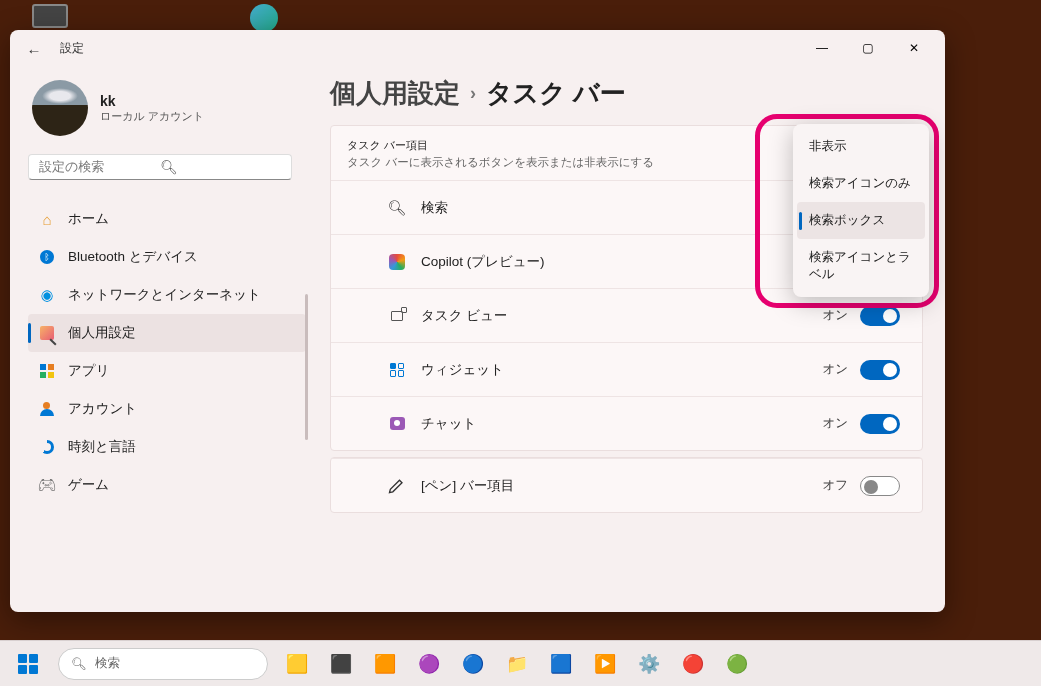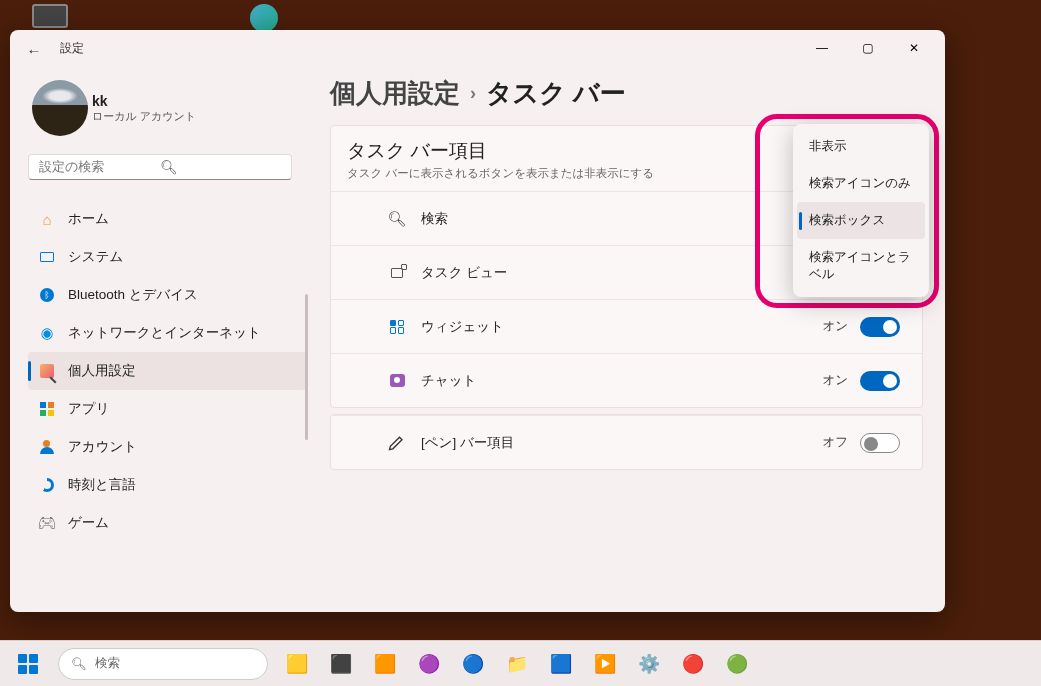--- a/index.html
+++ b/index.html
@@ -13,21 +13,21 @@
 .titlebar {
   height: 36px; display: flex; align-items: center; padding: 0 8px; gap: 10px;
 }
 .back-btn { width:32px; height:32px; display:flex; align-items:center; justify-content:center; font-size:15px; color:#333; border-radius:4px; }
 .title-txt { font-size: 12px; color:#333; }
 .winctrls { margin-left:auto; display:flex; }
 .winctrl { width:46px; height:32px; display:flex; align-items:center; justify-content:center; font-size:12px; color:#000; }
 
 .body { flex:1; display:flex; overflow:hidden; }
 .sidebar { width:300px; padding: 8px 0 0 18px; display:flex; flex-direction:column; overflow:hidden;}
-.user-row { display:flex; align-items:center; gap:4px; padding:6px 0 14px 4px; }
+.user-row { display:flex; align-items:center; gap:12px; padding:6px 0 14px 4px; }
 .avatar { width:56px; height:56px; border-radius:50%; background: linear-gradient(#8b9aa5 0 45%, #2d2416 45% 100%); position:relative; }
 .avatar::before{content:"";position:absolute;top:8px;left:10px;width:36px;height:16px;background:radial-gradient(ellipse at center,#e8e8ed 40%,transparent 70%);border-radius:50%/40%;}
 .user-name { font-size:14px; font-weight:600; color:#222;}
 .user-sub { font-size:11px; color:#555;}
 
 .searchbox { margin:4px 18px 10px 0; height:26px; background:#fff; border:1px solid #ddd; border-bottom:1.5px solid #888; border-radius:4px; display:flex; align-items:center; padding:0 10px; font-size:13px; color:#777;}
 .searchbox span{flex:1;}
 .searchglass{font-size:14px;color:#555;}
 
 .navlist { flex:1; overflow-y:auto; padding-right:4px; padding-top:10px;}
@@ -38,21 +38,21 @@
 .sidescroll { width:3px; background:#c9bcbc; position:absolute; right:2px; top:228px; height:146px; border-radius:2px;}
 
 .main { flex:1; padding:10px 22px 0 20px; overflow-y:auto; position:relative;}
 .crumbs { font-size:26px; font-weight:600; color:#222; display:flex; align-items:center; gap:10px; margin-bottom:14px;}
 .crumb-link{color:#444;}
 .chev{color:#777;font-size:18px;}
 
 .card { background:#fcf7f7; border:1px solid #eadede; border-radius:4px; margin-bottom:6px;}
 .card-hd { padding:12px 16px 10px; display:flex; align-items:flex-start;}
 .card-hd-txt{flex:1;}
-.card-title { font-size:19px; color:#222;}
+.card-title { font-size:11px; color:#222;}
 .card-sub { font-size:11.5px; color:#666; margin-top:2px;}
 .expchev{color:#666;font-size:12px;padding:8px;}
 
 .row { display:flex; align-items:center; padding:12px 22px 12px 56px; border-top:1px solid #eee4e4; min-height:54px;}
 .row:first-of-type{border-top:1px solid #eee4e4;}
 .rowicon{width:20px;height:20px;margin-right:14px;display:flex;align-items:center;justify-content:center;font-size:15px;color:#333;}
 .rowlabel{flex:1;font-size:13.5px;color:#222;}
 .rowstate{font-size:12.5px;color:#444;margin-right:12px;}
 .toggle{width:40px;height:20px;border-radius:10px;position:relative;}
 .toggle.on{background:#0067c0;}
@@ -133,26 +133,20 @@
         <span>設定の検索</span>
         <span class="searchglass">🔍︎</span>
       </div>
       <div class="navlist">
         <div class="navitem">
             <span class="navicon ic-home">⌂</span>
             <span>ホーム</span>
           </div>
         <div class="navitem">
             <span class="navicon">
-              <span class="ic-sys"></span>
-            </span>
-            <span>システム</span>
-          </div>
-        <div class="navitem">
-            <span class="navicon">
               <span class="ic-bt">ᛒ</span>
             </span>
             <span>Bluetooth とデバイス</span>
           </div>
         <div class="navitem">
             <span class="navicon ic-net">◉</span>
             <span>ネットワークとインターネット</span>
           </div>
         <div class="navitem sel">
             <span class="navicon">
@@ -210,20 +204,28 @@
         <div class="card-hd">
           <div class="card-hd-txt">
             <div class="card-title">タスク バー項目</div>
             <div class="card-sub">タスク バーに表示されるボタンを表示または非表示にする</div>
           </div>
           <div class="expchev">⌃</div>
         </div>
         <div class="row">
           <span class="rowicon">🔍︎</span>
           <span class="rowlabel">検索</span>
+        </div>
+        <div class="row">
+          <span class="rowicon">
+              <span class="ic-copilot"></span>
+            </span>
+          <span class="rowlabel">Copilot (プレビュー)</span>
+          <span class="rowstate">オン</span>
+          <span class="toggle on"></span>
         </div>
         <div class="row">
           <span class="rowicon">
               <span class="ic-tv"></span>
             </span>
           <span class="rowlabel">タスク ビュー</span>
           <span class="rowstate">オン</span>
           <span class="toggle on"></span>
         </div>
         <div class="row">

